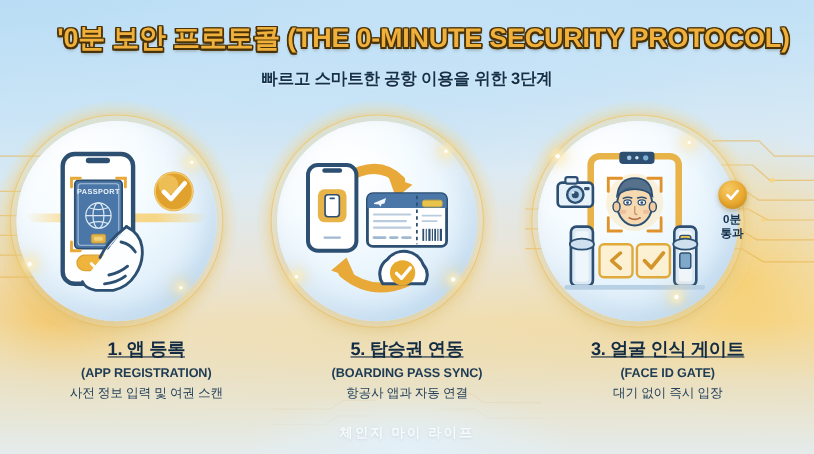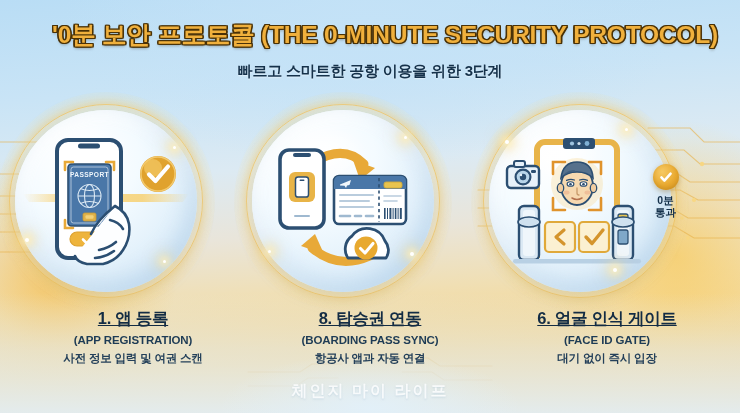--- a/index.html
+++ b/index.html
@@ -98,38 +98,38 @@
   }
   .orb-svg { position: absolute; inset: 0; width: 100%; height: 100%; }
 
   .spark { position: absolute; border-radius: 50%; background: #fff;
     box-shadow: 0 0 7px 3px rgba(255,240,190,.95), 0 0 14px 6px rgba(255,215,120,.5); }
 
   
   .caption { margin-top: 16px; text-align: center; line-height: 1.26; }
   .cap-kr   { font-size: 16.5px; font-weight: 700; color: #132c44; letter-spacing: -.3px; text-decoration: underline; }
   .cap-en   { font-size: 11.5px; font-weight: 700; color: #1d3b55; margin-top: 4px; letter-spacing: -.1px; }
-  .cap-desc { font-size: 11.5px; font-weight: 700; color: #24405a; margin-top: 4px; letter-spacing: -.2px; }
+  .cap-desc { font-size: 11.5px; font-weight: 400; color: #24405a; margin-top: 4px; letter-spacing: -.2px; }
 
   
   .pass-badge {
     position: absolute; right: -8px; top: 54px;
     display: flex; flex-direction: column; align-items: center; z-index: 7;
   }
   .check-coin {
     width: 26px; height: 26px; border-radius: 50%;
     background: radial-gradient(circle at 36% 30%, #f6c963 0%, #e9a92f 58%, #d8992a 100%);
     box-shadow: 0 2px 5px rgba(140,95,10,.35), inset 0 -2px 4px rgba(170,115,15,.35);
     display: flex; align-items: center; justify-content: center;
   }
   .pass-text { margin-top: 4px; font-size: 10.5px; font-weight: 700; color: #14304a; line-height: 1.18; text-align: center; }
 
   .watermark {
     position: absolute; left: 0; right: 0; bottom: 11px; text-align: center;
-    font-size: 16px; font-weight: 700; letter-spacing: 2px;
+    font-size: 12px; font-weight: 700; letter-spacing: 2px;
     color: rgba(255,255,255,.82);
     text-shadow: 0 1px 2px rgba(150,180,205,.35);
     z-index: 6;
   }
 </style>
 </head>
 <body>
 
 <div id="stage">
 
@@ -330,21 +330,21 @@
               <circle cx="114" cy="138" r="11.5" fill="#e8a92f"></circle>
               <path d="M108.5 138.5 L113 143 L121 133.5" stroke="#ffffff" stroke-width="3.1" fill="none" stroke-linecap="round" stroke-linejoin="round"></path>
             </g>
           </svg>
         </div>
         <div class="spark" style="width:3px;height:3px;left:152px;top:26px;"></div>
         <div class="spark" style="width:3px;height:3px;left:16px;top:140px;"></div>
         <div class="spark" style="width:4px;height:4px;left:158px;top:142px;"></div>
       </div>
       <div class="caption">
-        <div class="cap-kr">8. 탑승권 연동</div>
+        <div class="cap-kr">5. 탑승권 연동</div>
         <div class="cap-en">(BOARDING PASS SYNC)</div>
         <div class="cap-desc">항공사 앱과 자동 연결</div>
       </div>
     </div>
 
     <div class="step">
       <div class="orb-wrap">
         <div class="orb-glow"></div>
         <div class="orb-ring"></div>
         <div class="orb">
@@ -426,21 +426,21 @@
           <div class="pass-text">
             <div>0분</div>
             <div>통과</div>
           </div>
         </div>
         <div class="spark" style="width:4px;height:4px;left:16px;top:30px;"></div>
         <div class="spark" style="width:3px;height:3px;left:136px;top:18px;"></div>
         <div class="spark" style="width:4px;height:4px;left:124px;top:158px;"></div>
       </div>
       <div class="caption">
-        <div class="cap-kr">6. 얼굴 인식 게이트</div>
+        <div class="cap-kr">3. 얼굴 인식 게이트</div>
         <div class="cap-en">(FACE ID GATE)</div>
         <div class="cap-desc">대기 없이 즉시 입장</div>
       </div>
     </div>
 
   </div>
 
   <div class="watermark">체인지 마이 라이프</div>
 </div>
 

